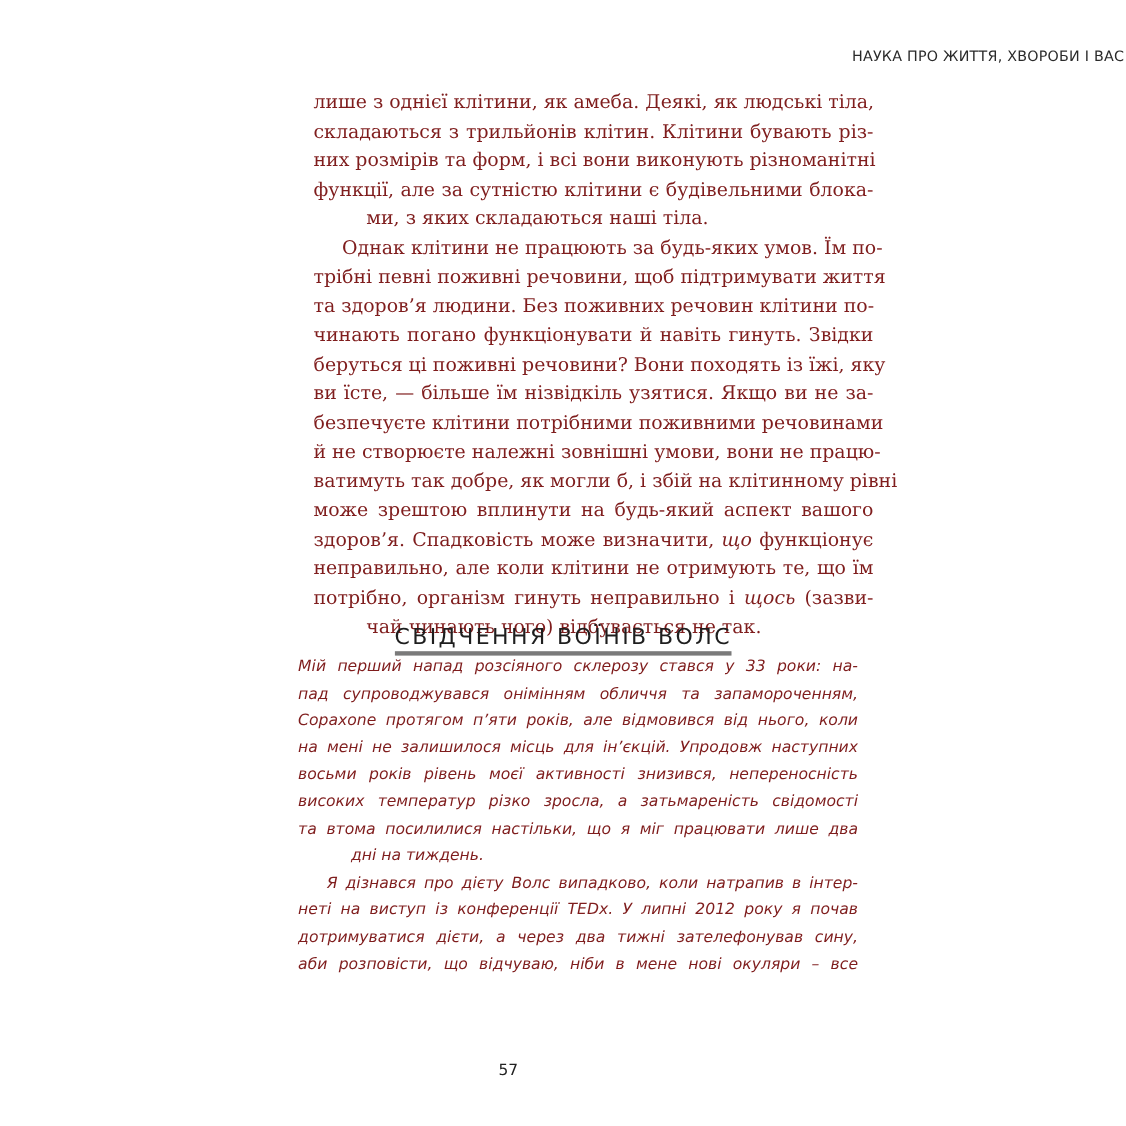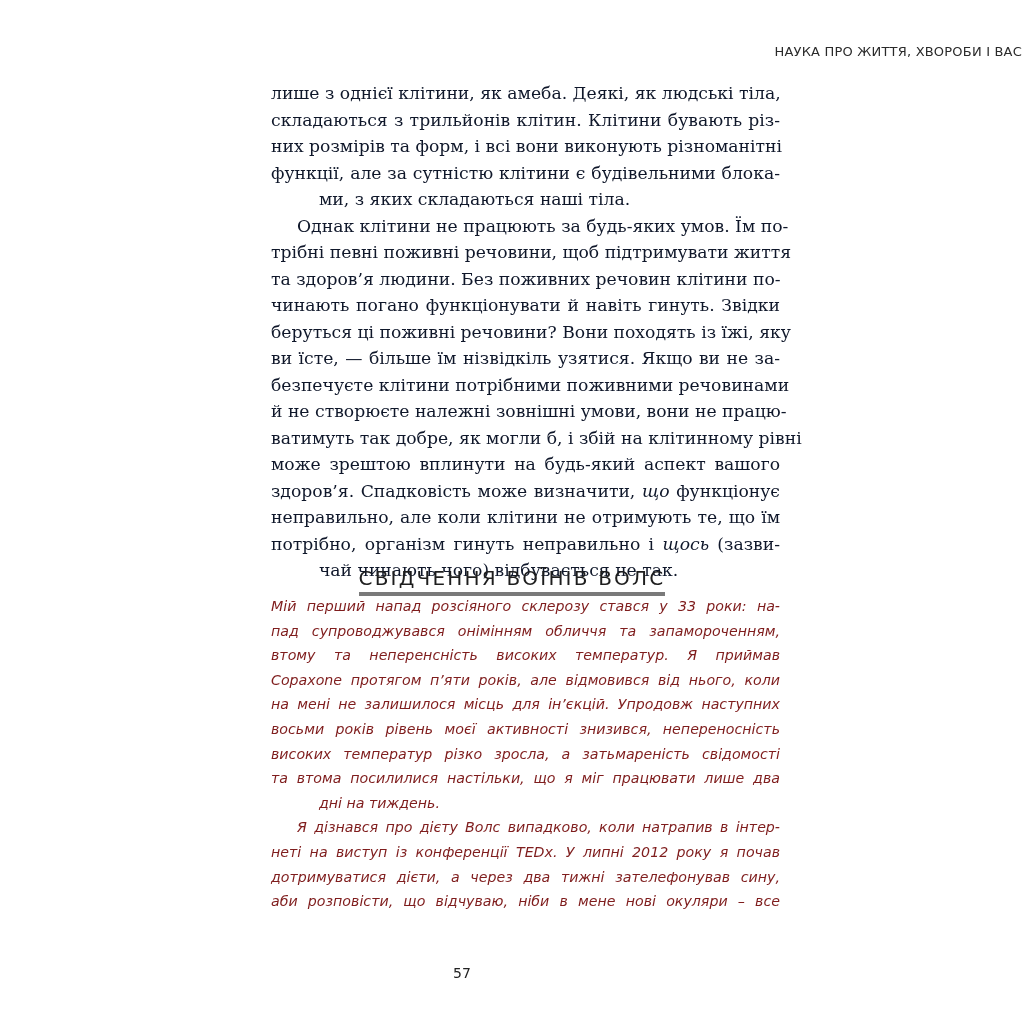--- a/index.html
+++ b/index.html
@@ -5,22 +5,22 @@
   html, body { margin: 0; padding: 0; }
   body {
     width: 1024px; height: 1024px; background: #ffffff; position: relative; overflow: hidden;
     color: #1e1e1e;
   }
   .running-head {
     position: absolute; top: 44px; left: 0; width: 1022px; text-align: right;
     font-family: "DejaVu Sans", sans-serif; font-size: 13px; letter-spacing: 0.2px; color: #2a2a2a;
   }
   .body-text {
-    position: absolute; left: 271px; width: 509px; top: 80px;
-    font-family: "DejaVu Serif", serif; font-size: 17.2px; line-height: 26.5px; color: #0f172a;
+    position: absolute; left: 285px; width: 509px; top: 80px;
+    font-family: "DejaVu Serif", serif; font-size: 17.2px; line-height: 26.5px; color: #7f1d1d;
   }
   .line { display: block; white-space: nowrap; text-align: justify; text-align-last: justify; }
   .line.last { text-align-last: left; margin-left: 48px; }
   .indent { padding-left: 26px; }
   .section-heading {
     position: absolute; top: 566px; left: 0; width: 1024px; text-align: center;
   }
   .section-heading span {
     display: inline-block; font-family: "DejaVu Sans", sans-serif; font-size: 20px;
     letter-spacing: 2.2px; color: #1e1e1e; padding-bottom: 2px;
@@ -65,21 +65,20 @@
   <span class="line last">чай чинають чого) відбувається не так.</span>
 </div>
 
 <div class="section-heading">
   <span>СВІДЧЕННЯ ВОЇНІВ ВОЛС</span>
 </div>
 
 <div class="testimony">
   <span class="line">Мій перший напад розсіяного склерозу стався у 33 роки: на-</span>
   <span class="line">пад супроводжувався онімінням обличчя та запамороченням,</span>
-  <span class="line">втому та неперенсність високих температур. Я приймав</span>
   <span class="line">Copaxone протягом п’яти років, але відмовився від нього, коли</span>
   <span class="line">на мені не залишилося місць для ін’єкцій. Упродовж наступних</span>
   <span class="line">восьми років рівень моєї активності знизився, непереносність</span>
   <span class="line">високих температур різко зросла, а затьмареність свідомості</span>
   <span class="line">та втома посилилися настільки, що я міг працювати лише два</span>
   <span class="line last">дні на тиждень.</span>
   <span class="line indent">Я дізнався про дієту Волс випадково, коли натрапив в інтер-</span>
   <span class="line">неті на виступ із конференції TEDx. У липні 2012 року я почав</span>
   <span class="line">дотримуватися дієти, а через два тижні зателефонував сину,</span>
   <span class="line">аби розповісти, що відчуваю, ніби в мене нові окуляри – все</span>

